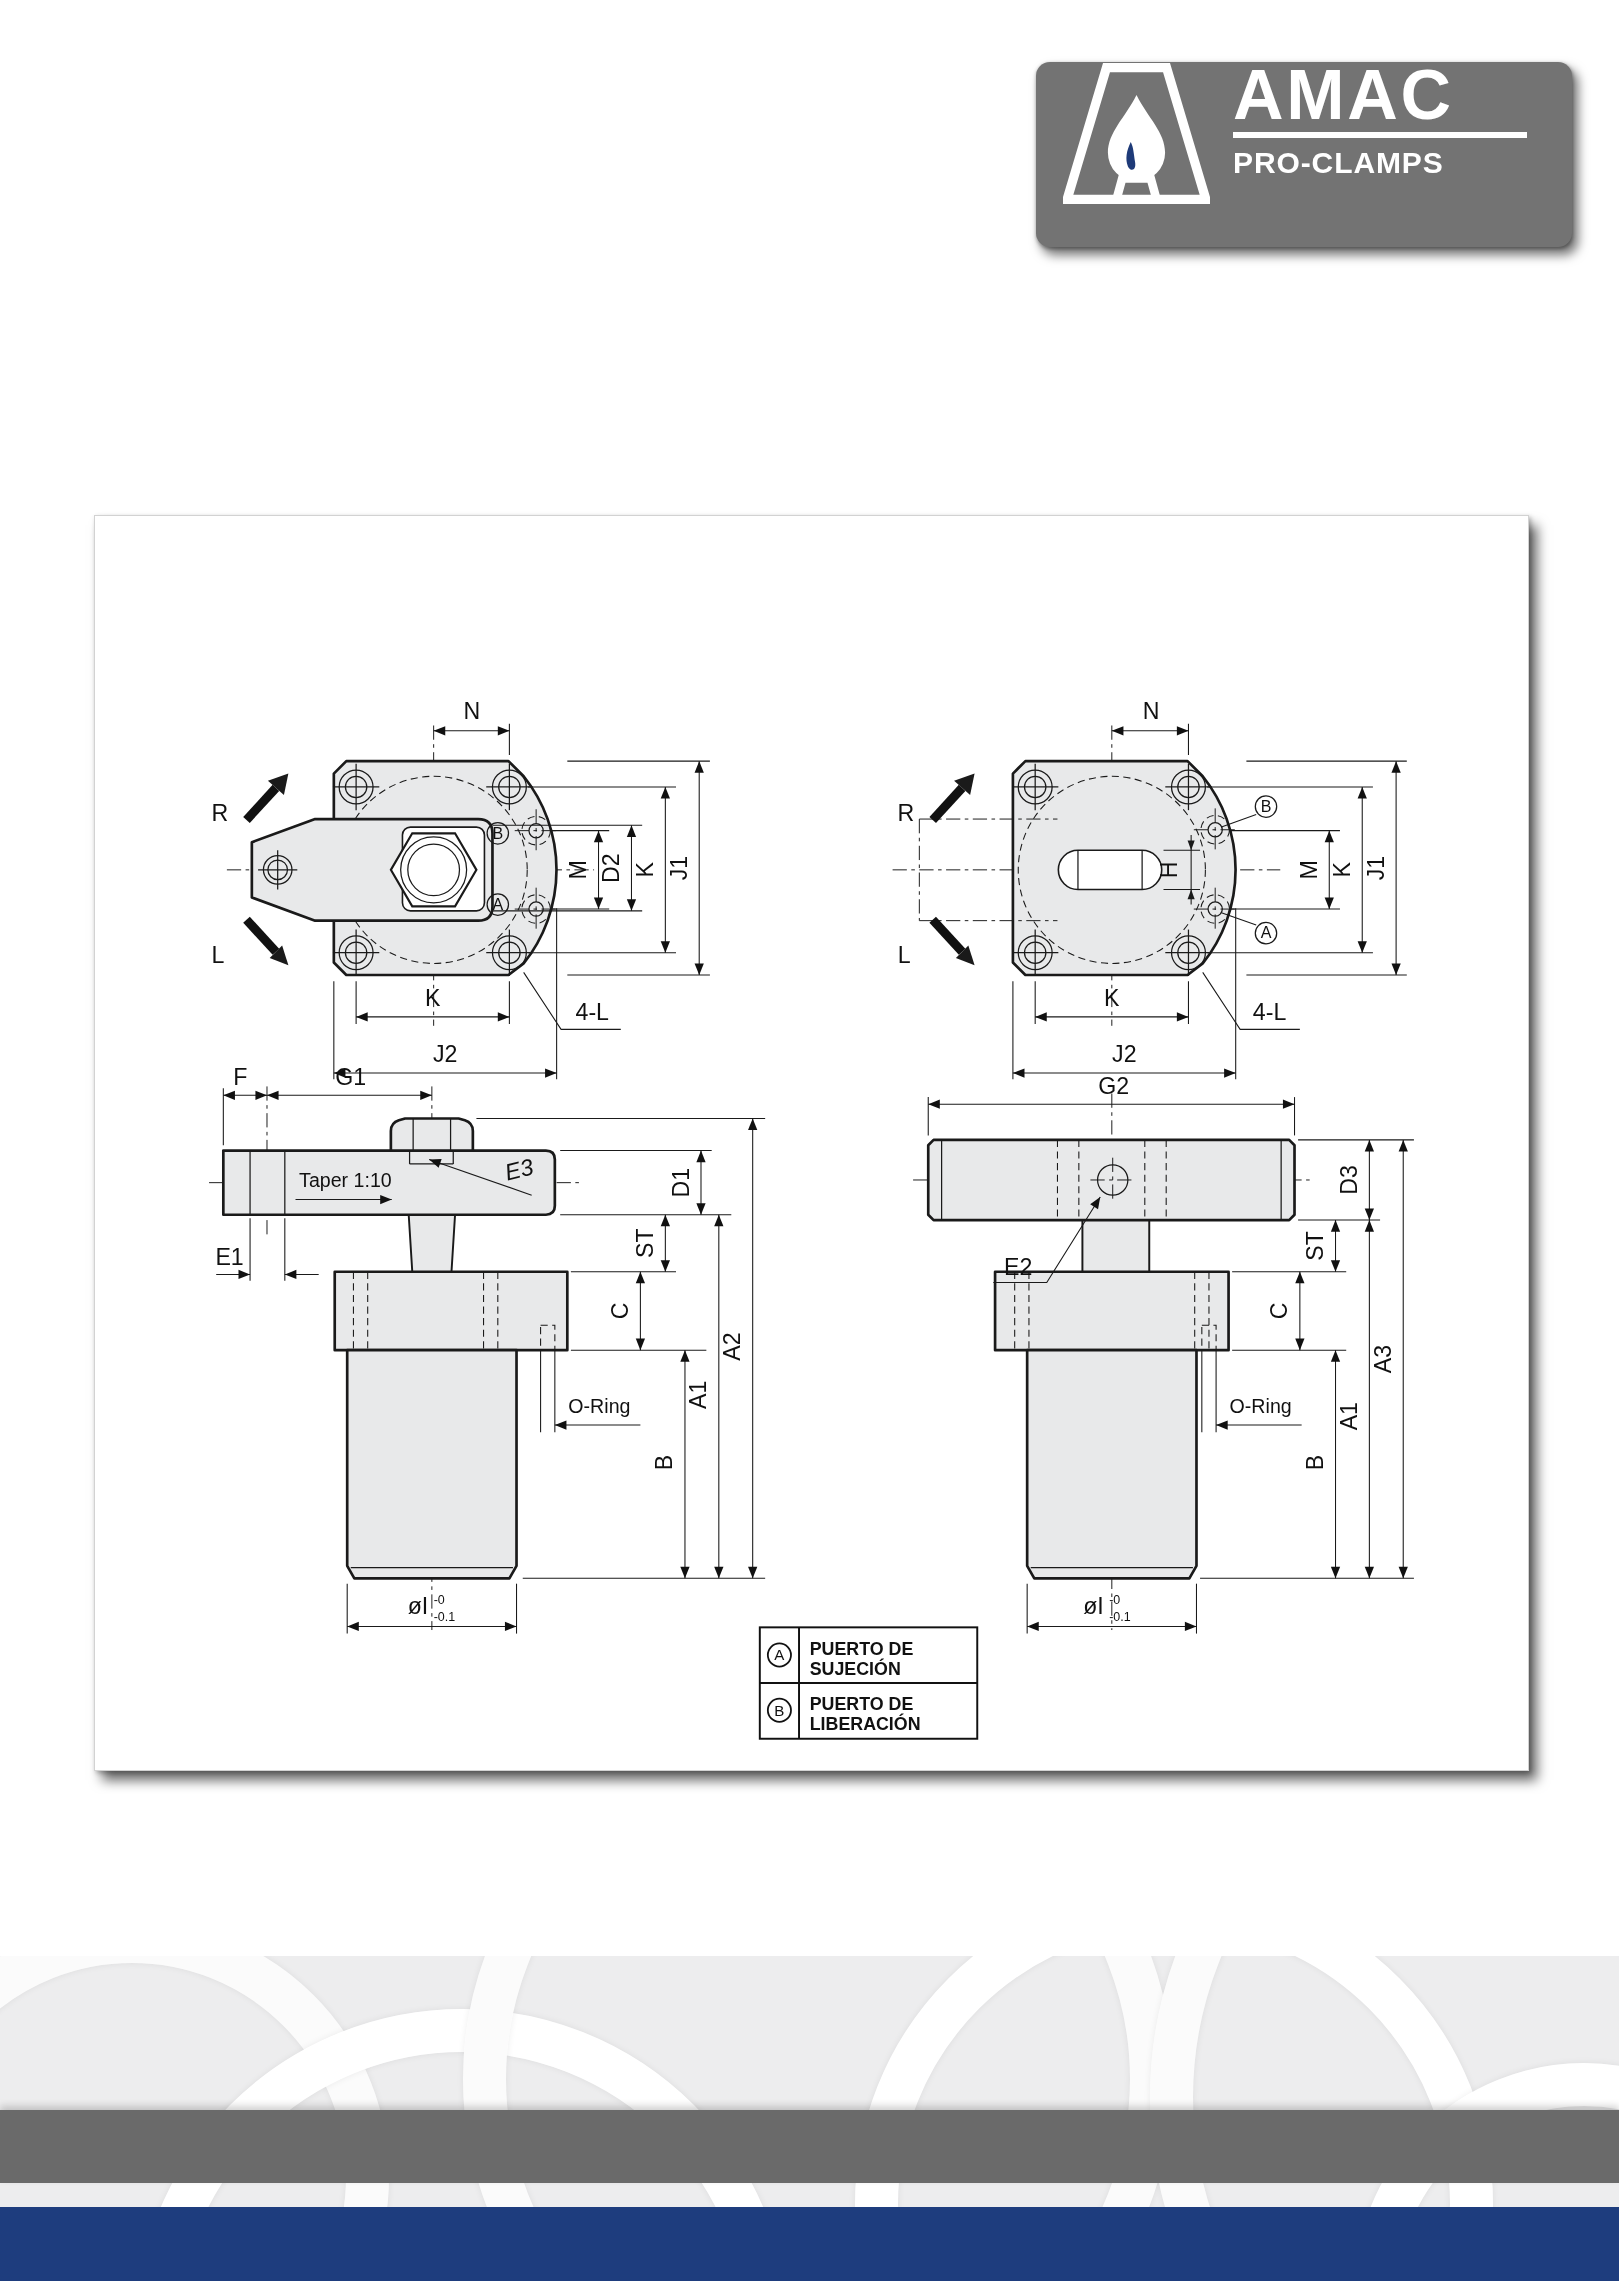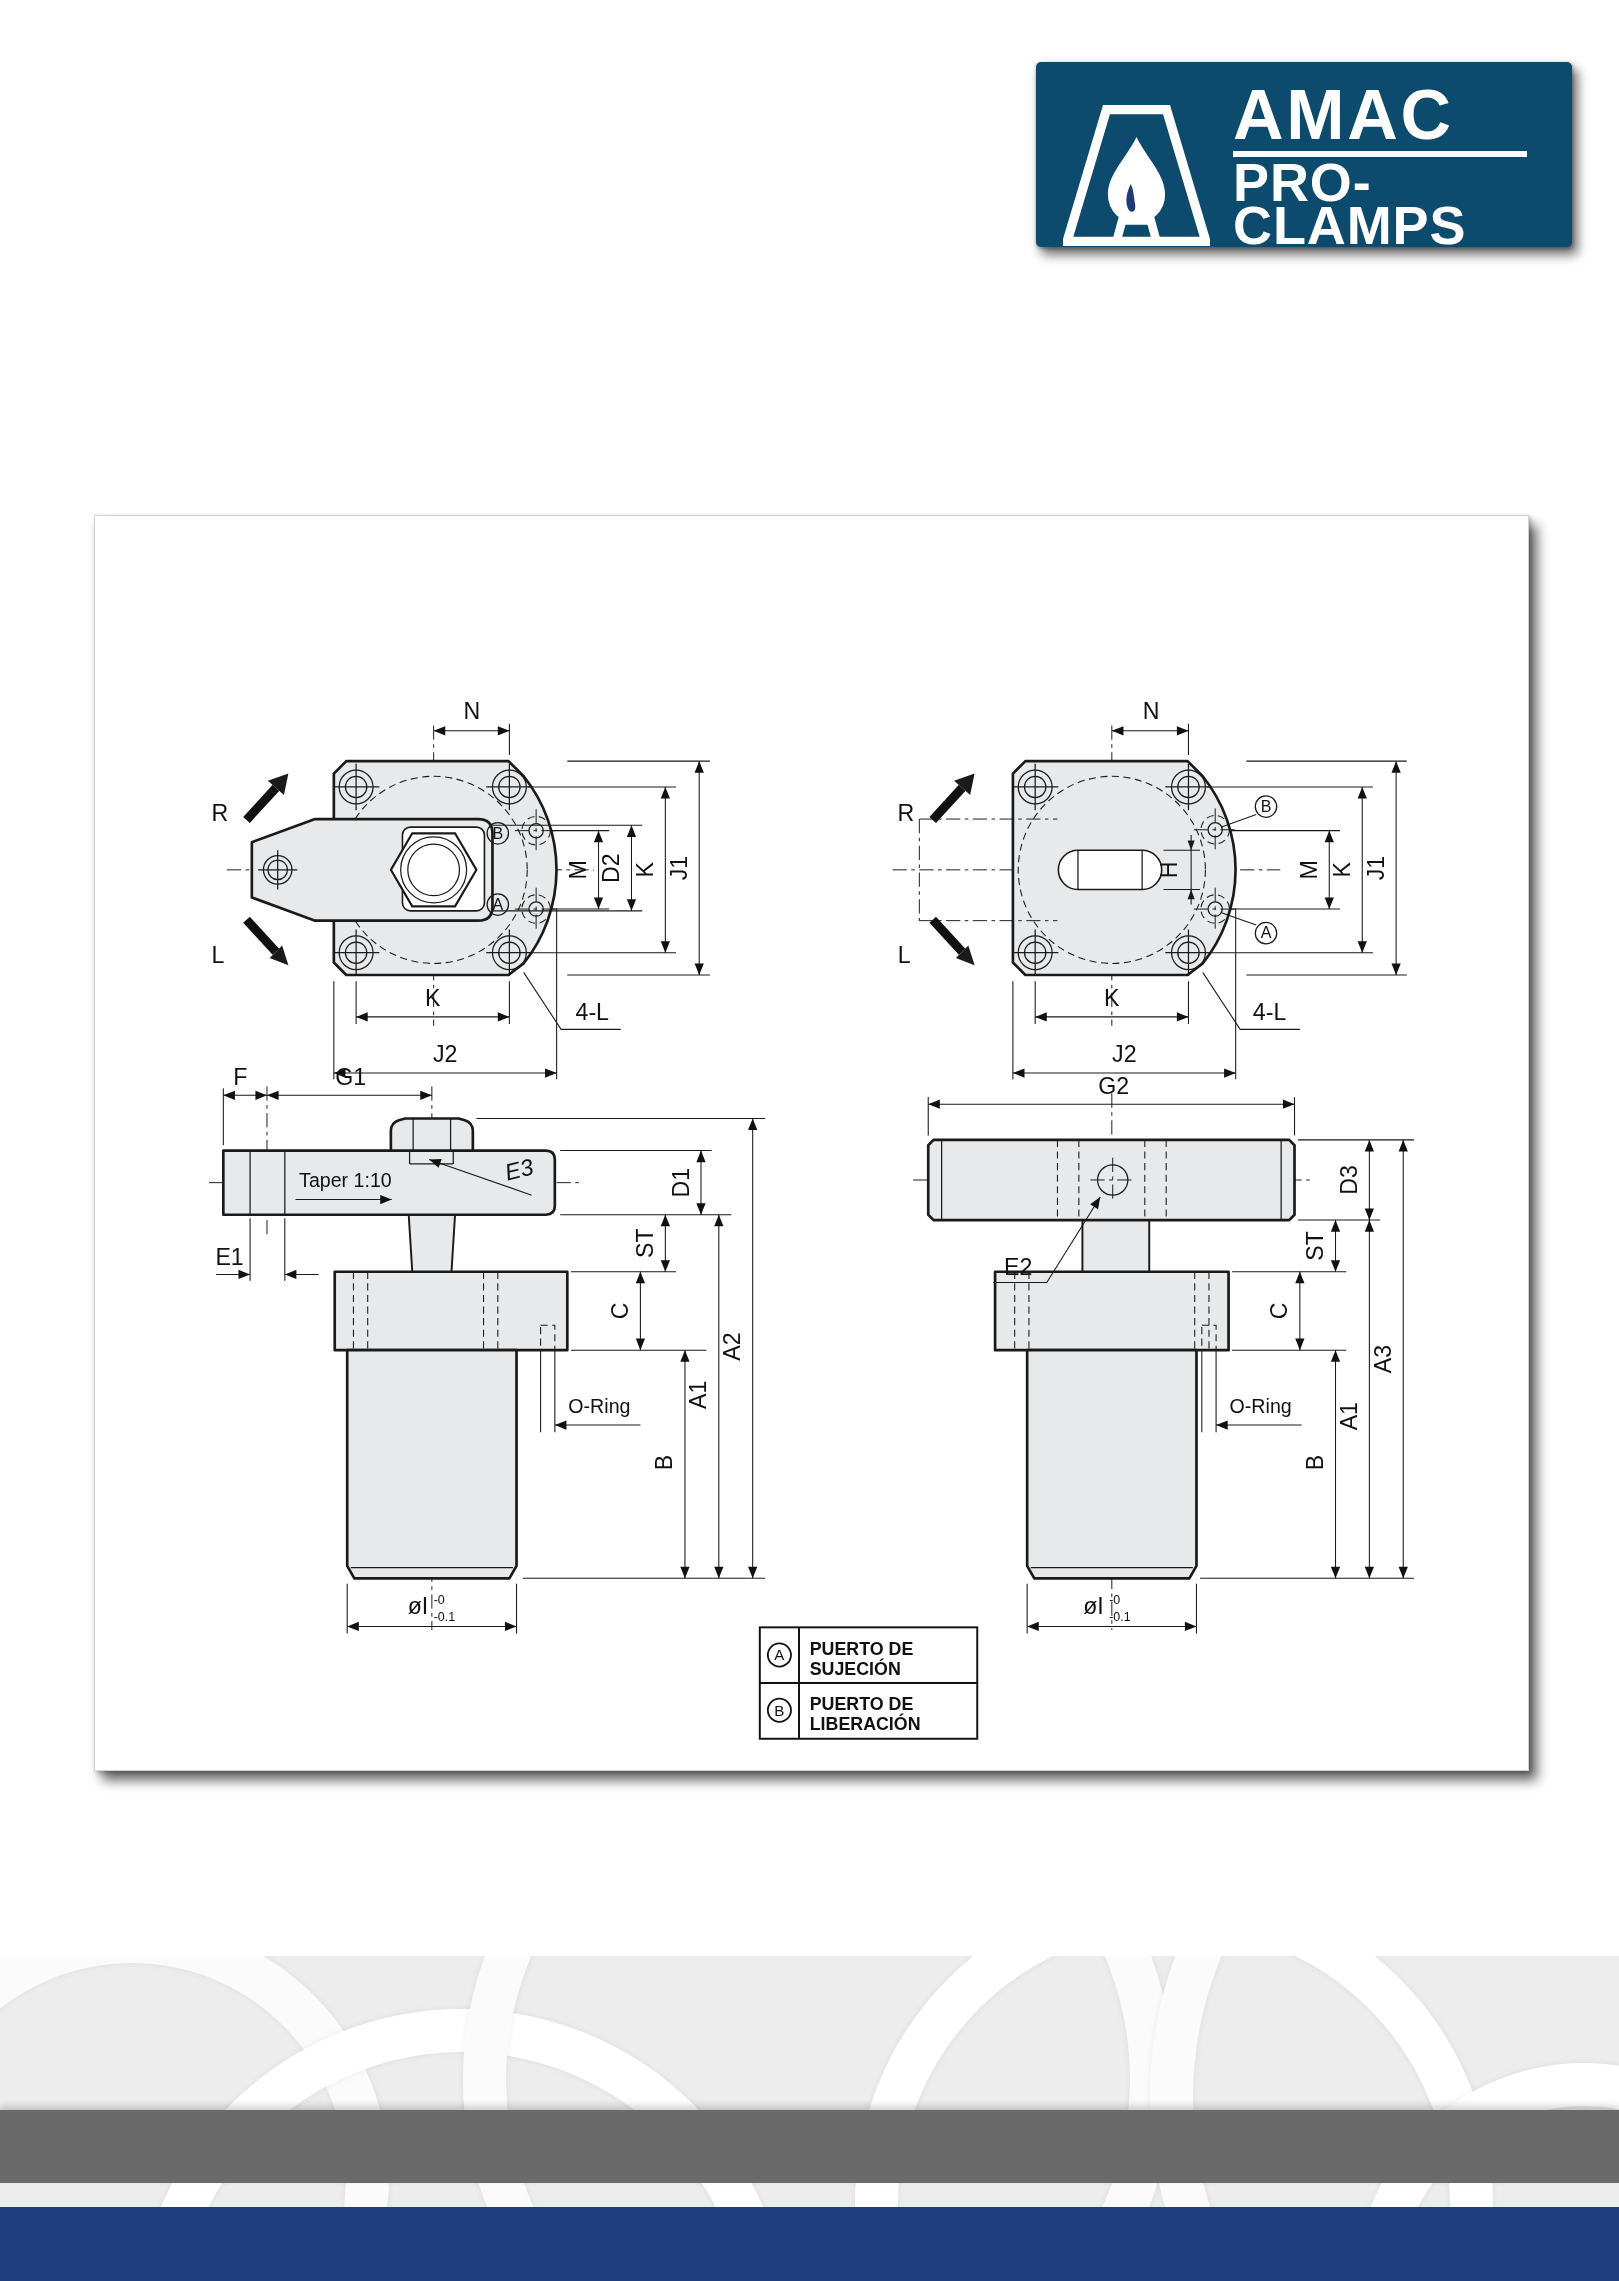--- a/index.html
+++ b/index.html
@@ -1,26 +1,26 @@
 <!DOCTYPE html>
 <html style="font-size:14.3px"><head>
 <meta charset="utf-8">
 <style>
   html,body{margin:0;padding:0;background:#fff;}
   #page{position:relative;width:1619px;height:2281px;background:#fff;overflow:hidden;
         font-family:"Liberation Sans",sans-serif;}
   
-  .logo{position:absolute;left:1036px;top:62px;width:536px;height:185px;background:#0c4a6e;
-        border-radius:5px;box-shadow:5.3px 7.1px 10.7px rgba(0,0,0,.55),0.9px 1.8px 3.6px rgba(0,0,0,.3);
-        display:flex;align-items:flex-end;}
+  .logo{position:absolute;left:1036px;top:62px;width:536px;height:185px;background:#737373;
+        border-radius:14px;box-shadow:5.3px 7.1px 10.7px rgba(0,0,0,.55),0.9px 1.8px 3.6px rgba(0,0,0,.3);
+        display:flex;align-items:flex-start;}
   .logo-icon{margin-left:27px;flex:0 0 auto;}
   .logo-text{margin-left:23px;display:flex;flex-direction:column;}
   .logo-brand{color:#fff;font-weight:bold;font-size:70px;line-height:66px;letter-spacing:2.7px;}
   .logo-rule{height:6.2px;background:#fff;margin:3.6px 0 3.6px 0;width:294px;}
-  .logo-sub{color:#fff;font-weight:bold;font-size:54px;line-height:43px;letter-spacing:0.9px;}
+  .logo-sub{color:#fff;font-weight:bold;font-size:30px;line-height:43px;letter-spacing:0.9px;}
   
   .panel{position:absolute;left:94px;top:515px;width:1433px;height:1254px;background:#fff;
          border:1.8px solid #d2d2d2;box-shadow:8px 9.8px 11.6px rgba(0,0,0,.6),1.8px 1.8px 4.5px rgba(0,0,0,.25);}
   svg.draw{display:block;width:1433px;height:1254px;}
   
   .outline{fill:#e8e9ea;stroke:#1a1a1a;stroke-width:3;stroke-linejoin:round;}
   .mid{stroke:#1a1a1a;stroke-width:2.2;fill:none;}
   .thin{stroke:#1a1a1a;stroke-width:1.4;fill:none;}
   .dim{stroke:#1a1a1a;stroke-width:1.2;fill:none;}
   .cl{stroke:#1a1a1a;stroke-width:1.1;fill:none;stroke-dasharray:16 5 4 5;}

